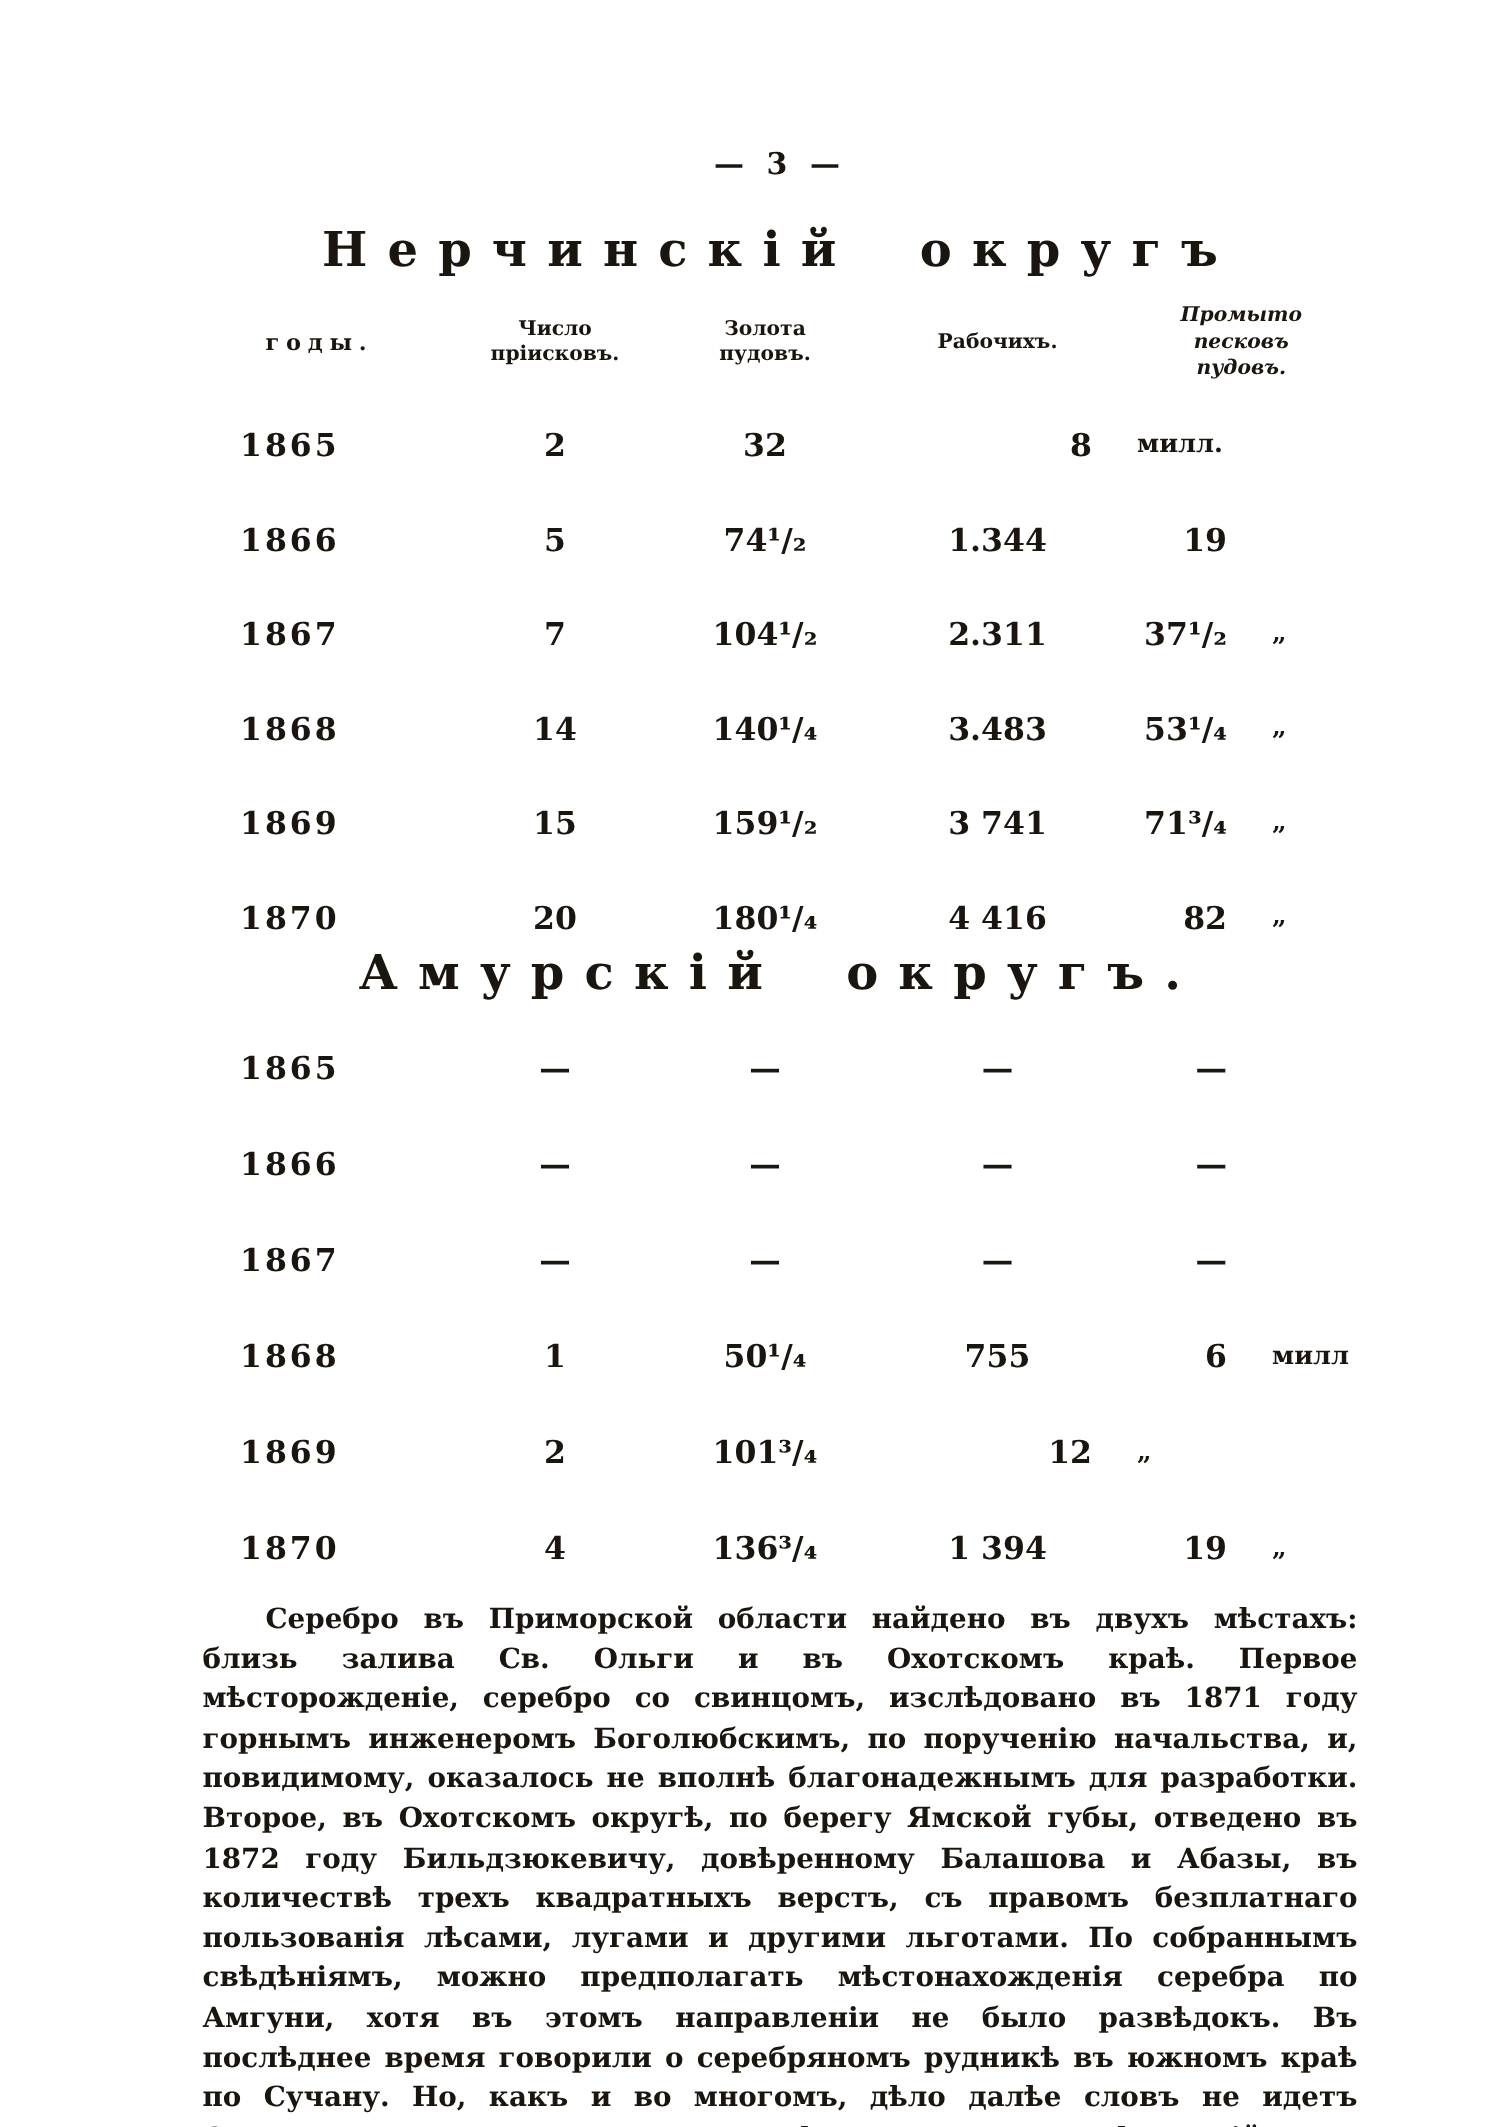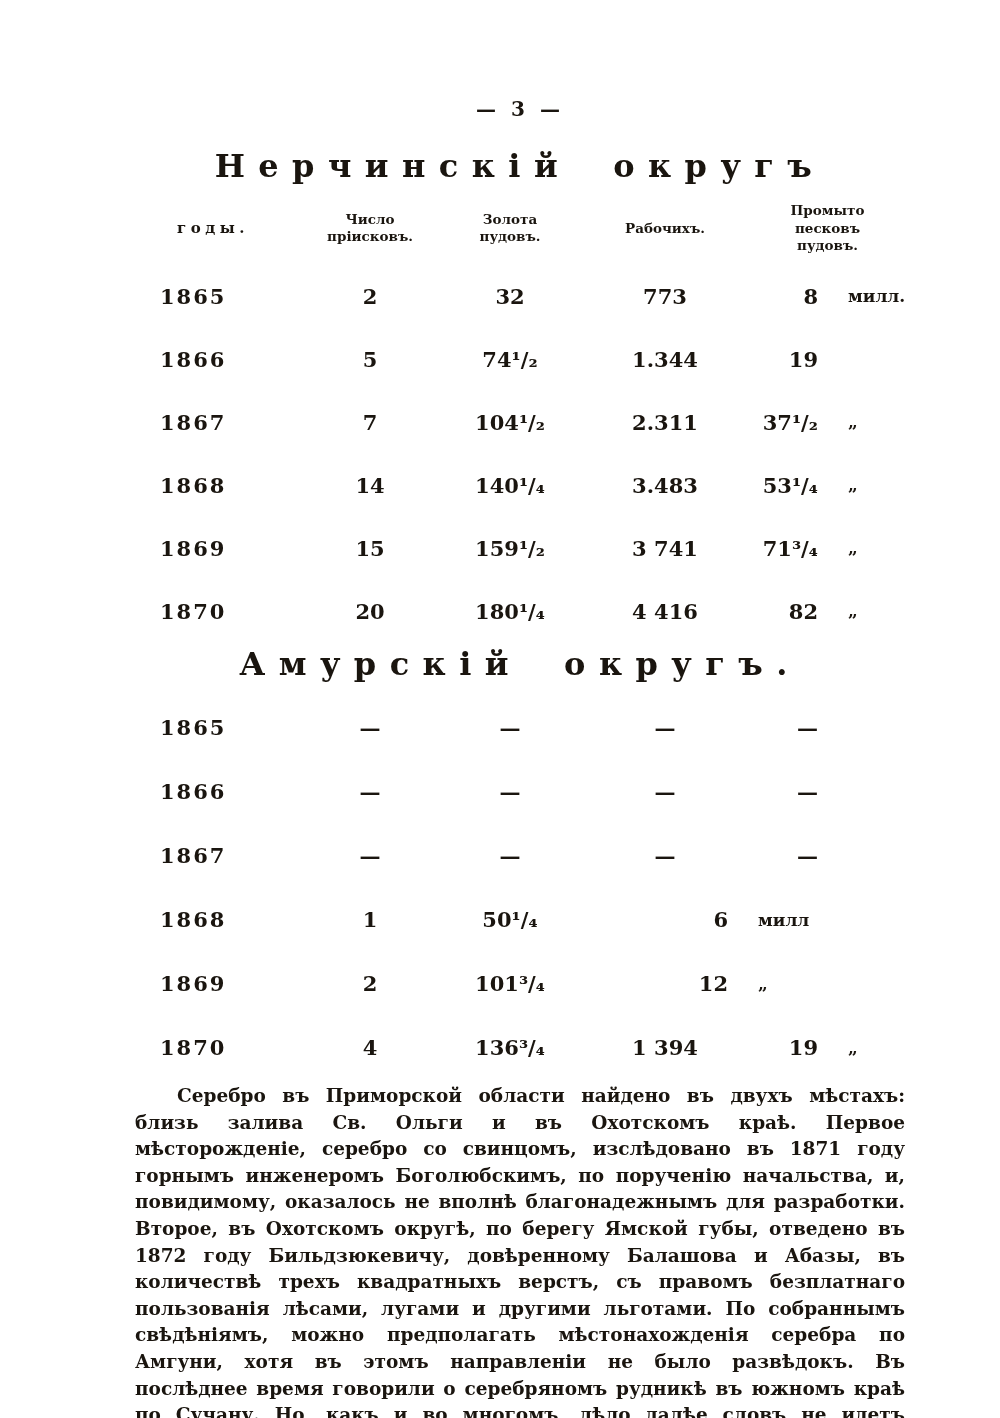--- a/index.html
+++ b/index.html
@@ -29,21 +29,21 @@
   .section-title {
     text-align: center;
     font-size: 32px;
     font-weight: 700;
     letter-spacing: 0.42em;
     word-spacing: 0.55em;
     white-space: nowrap;
     line-height: 32px;
   }
   .title-1 { margin-top: 28px; }
-  .title-2 { margin-top: 20px; text-align: center; }
+  .title-2 { margin-top: 4px; text-align: center; }
   .thead {
     display: grid;
     grid-template-columns: var(--cols);
     margin-top: 20px;
     height: 48px;
   }
   .th {
     font-size: 13.5px;
     font-weight: 700;
     line-height: 1.3;
@@ -52,21 +52,21 @@
     justify-content: center;
     text-align: center;
   }
   .th-years {
     justify-content: flex-start;
     padding-left: 42px;
     font-size: 15px;
     letter-spacing: 0.3em;
   }
   .th-narrow { display: inline-block; max-width: 92px; }
-  .th-washed { grid-column: 5 / 7; }
+  .th-washed { grid-column: 5 / 7; font-style: italic; }
   .th-washed .th-narrow { max-width: 118px; }
   .tbody { margin-top: 28px; }
   .tbody-2 { margin-top: 30px; }
   .row {
     display: grid;
     grid-template-columns: var(--cols);
     height: 34px;
     margin-top: 29px;
   }
   .tbody-2 .row { height: 35px; }
@@ -125,21 +125,20 @@
       <div class="th th-washed">
           <span class="th-narrow">Промыто песковъ пудовъ.</span>
         </div>
     </div>
 
     <div class="tbody">
       <div class="row">
         <div class="cell cell-year">1865</div>
         <div class="cell">2</div>
         <div class="cell">32</div>
-        <div class="cell">773</div>
         <div class="cell cell-washed">8</div>
         <div class="cell cell-unit">милл.</div>
       </div>
       <div class="row">
         <div class="cell cell-year">1866</div>
         <div class="cell">5</div>
         <div class="cell">74¹/₂</div>
         <div class="cell">1.344</div>
         <div class="cell cell-washed">19</div>
         <div class="cell cell-unit"></div>
@@ -202,20 +201,21 @@
         <div class="cell">—</div>
         <div class="cell">—</div>
         <div class="cell">—</div>
         <div class="cell cell-washed">—</div>
         <div class="cell cell-unit"></div>
       </div>
       <div class="row">
         <div class="cell cell-year">1868</div>
         <div class="cell">1</div>
         <div class="cell">50¹/₄</div>
+        <div class="cell">755</div>
         <div class="cell cell-washed">6</div>
         <div class="cell cell-unit">милл</div>
       </div>
       <div class="row">
         <div class="cell cell-year">1869</div>
         <div class="cell">2</div>
         <div class="cell">101³/₄</div>
         <div class="cell cell-washed">12</div>
         <div class="cell cell-unit">„</div>
       </div>

